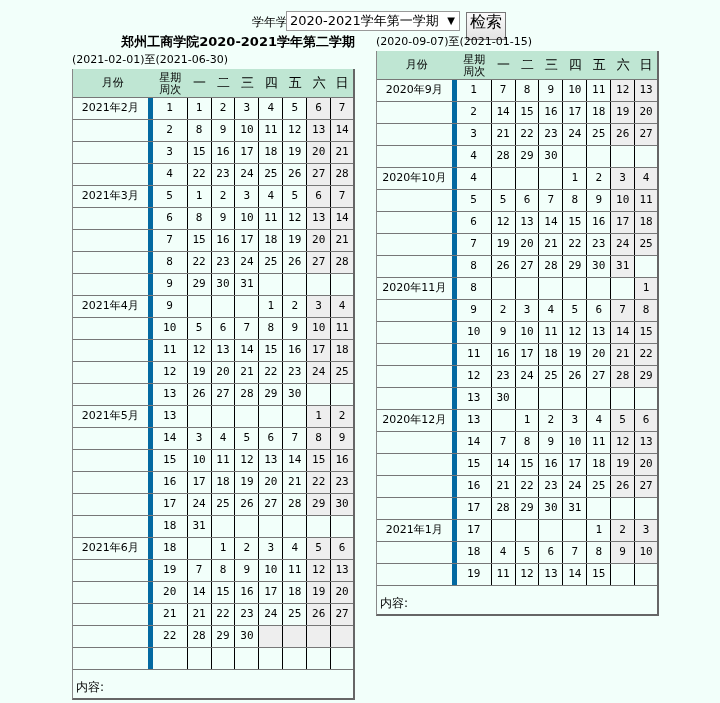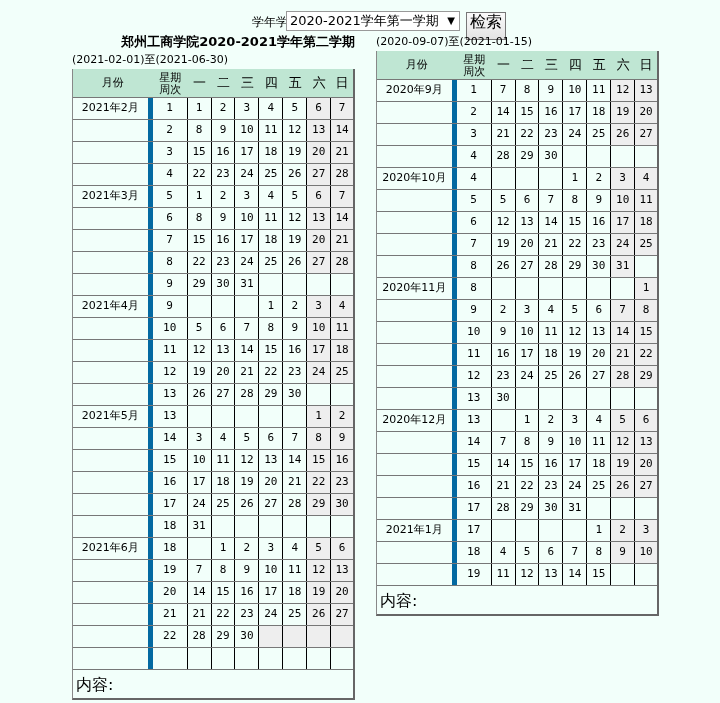--- a/index.html
+++ b/index.html
@@ -18,21 +18,21 @@
   .c{box-sizing:border-box;text-align:center;line-height:20px;font-family:"DejaVu Sans Mono","Liberation Mono",monospace;font-size:11px;}
   .head .c{font-family:"DejaVu Sans","Liberation Sans",sans-serif;font-size:13px;line-height:28px;}
   .head .c.wk{font-size:11px;line-height:12px;padding-top:2px;}
   .c.m{width:80px;border-right:5px solid #0369a1;font-family:"DejaVu Sans","Liberation Sans",sans-serif;font-size:11px;}
   .c.w{width:35px;border-right:1px solid #000;}
   .c.d{width:24px;border-right:1px solid #000;}
   .c.d.last{border-right:none;width:22px;}
   .head .c{border-right:none;}
   .c.gray{background:#eeeeee;}
   .memo{border-top:1px solid #777;height:28px;position:relative;}
-  .memo span{position:absolute;left:3px;bottom:2px;font-size:16px;}
+  .memo span{position:absolute;left:3px;bottom:2px;font-size:12px;}
 </style>
 </head>
 <body>
 
 <div class="topbar">
   <span class="lbl">学年学期</span>
   <div class="sel">
     <span>2020-2021学年第一学期</span>
     <span class="arrow">▼</span>
   </div>

